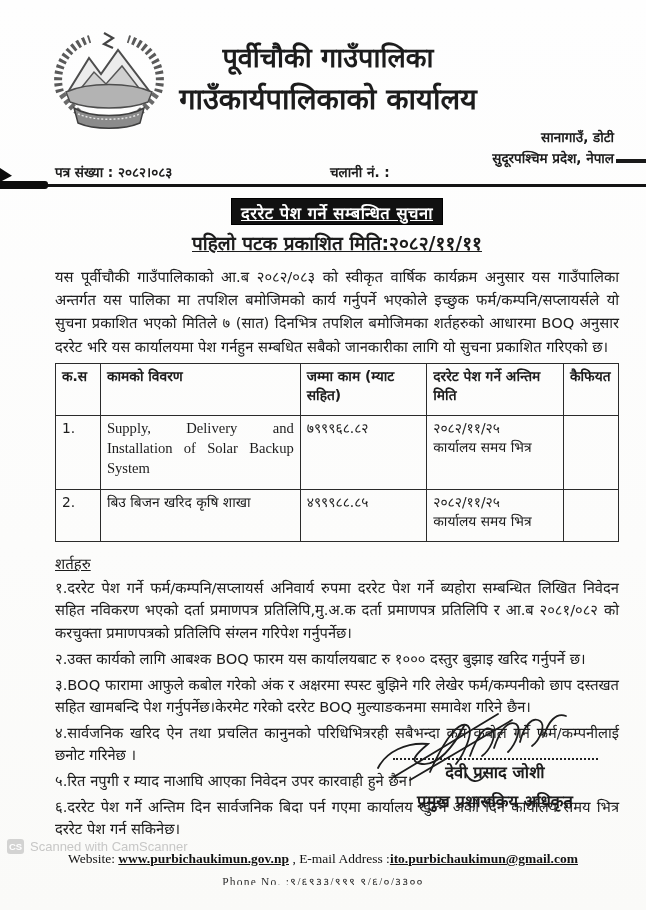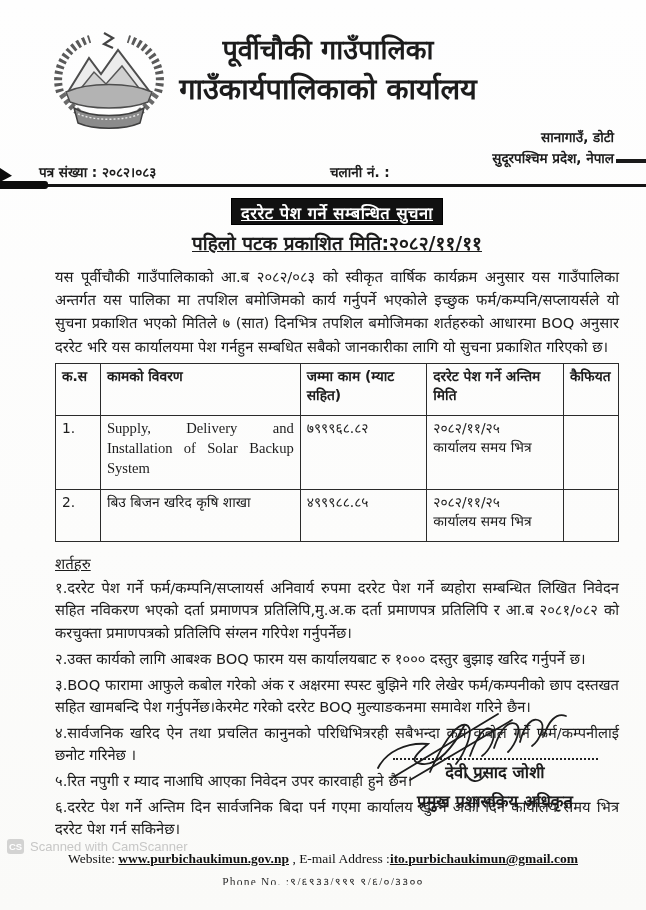--- a/index.html
+++ b/index.html
@@ -5,25 +5,25 @@
   html,body{margin:0;padding:0;}
   body{
     width:646px;height:910px;position:relative;overflow:hidden;
     background:#fdfdfc;color:#1c1c1c;
     font-family:"DejaVu Sans",sans-serif;
   }
   .page{position:absolute;inset:0;background:linear-gradient(180deg,#fefefe 0%,#fcfcfb 60%,#fafaf8 100%);}
   
   .logo{position:absolute;left:44px;top:30px;width:130px;height:108px;}
   .head-titles{position:absolute;left:158px;top:34px;width:340px;text-align:center;}
-  .muni-name{font-size:27px;font-weight:bold;margin:0;line-height:1.2;}
+  .muni-name{font-size:27px;font-weight:bold;margin:8px;line-height:1.2;}
   .office-name{font-size:29px;font-weight:bold;margin:6px 0 0;line-height:1.2;}
   .addr{position:absolute;right:32px;top:127px;text-align:right;font-size:13.5px;font-weight:bold;line-height:1.55;}
   .refrow{position:absolute;top:163px;left:0;width:100%;font-size:13.5px;font-weight:bold;}
-  .refno{position:absolute;left:39px;top:0;}
+  .refno{position:absolute;left:55px;top:0;}
   .dispatch{position:absolute;left:330px;top:0;}
   .rule{position:absolute;left:0;top:184px;width:646px;height:3px;background:#141414;}
   .rule::before{content:"";position:absolute;left:0;top:-3px;width:48px;height:8px;background:#0c0c0c;border-radius:0 3px 3px 0;}
   .edge-mark-right{position:absolute;right:0;top:159px;width:30px;height:4px;background:#1a1a1a;}
   .edge-mark-left{position:absolute;left:0;top:168px;width:12px;height:14px;background:#0c0c0c;clip-path:polygon(0 0,100% 55%,0 100%);}
   
   .content{position:absolute;left:55px;top:198px;width:564px;}
   .title-wrap{text-align:center;}
   .notice-title{display:inline-block;background:#111;color:#ffffff;font-weight:bold;font-size:16.5px;
     padding:2px 9px 0;border:1.5px solid #000;text-decoration:underline;letter-spacing:.5px;}

